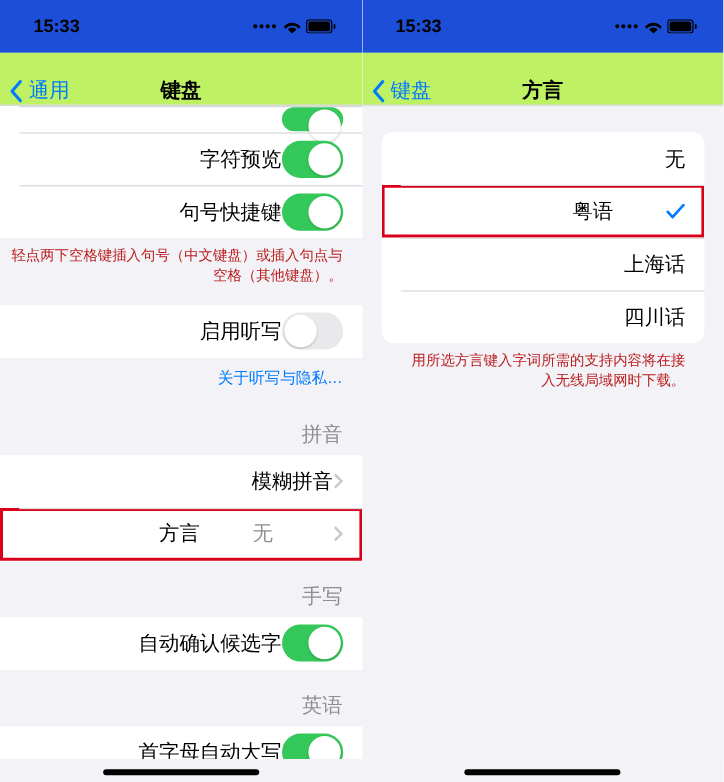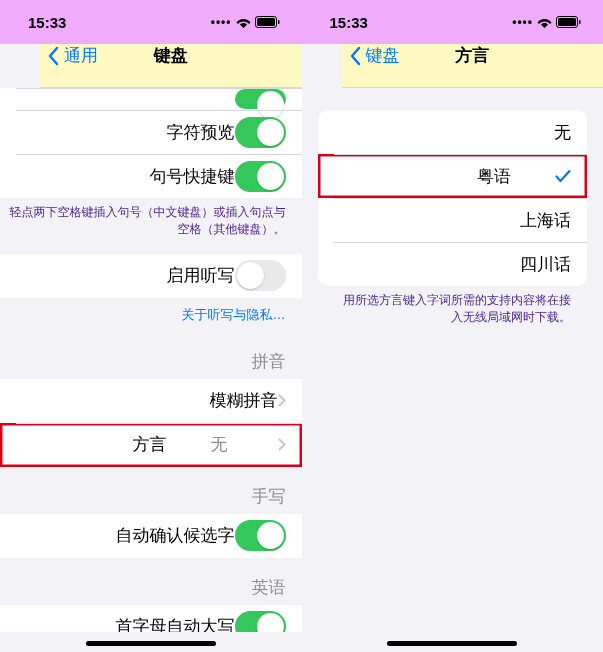--- a/index.html
+++ b/index.html
@@ -12,21 +12,21 @@
     }
     .phone {
       width: 301.5px;
       height: 652px;
       background: #f2f2f7;
       position: relative;
       overflow: hidden;
     }
     .status-bar {
       height: 44px;
-      background: #f0abfc;
+      background: #1d4ed8;
       display: flex;
       align-items: center;
       justify-content: space-between;
       padding: 0 22px 0 28px;
       font-size: 15px;
       font-weight: 600;
       color: #000;
     }
     .status-right {
       display: flex;
@@ -34,26 +34,25 @@
       gap: 4px;
     }
     .signal-dots {
       letter-spacing: 1px;
       font-size: 12px;
     }
     .wifi-icon svg { width: 15px; height: 11px; display:block; }
     .battery-icon svg { width: 25px; height: 12px; display:block; }
     .nav-bar {
       height: 44px;
-      background: #fef9c3;
-      display: flex;
-      align-items: flex-start;
+      background: #bef264;
+      display: flex;
+      align-items: flex-end;
       position: relative;
       border-bottom: 0.5px solid #d8d8dc;
-      margin-left: 40px;
     }
     .nav-back {
       display: flex;
       align-items: center;
       color: #007aff;
       font-size: 17px;
       padding-left: 8px;
       position: absolute;
       left: 0;
     }
@@ -115,21 +114,21 @@
       position:absolute;
       width:27px; height:27px; border-radius:50%;
       background:#fff;
       top:2px;
       box-shadow: 0 1px 2px rgba(0,0,0,0.2);
     }
     .toggle.on::after { right:2px; }
     .toggle.off::after { left:2px; }
     .footer-text {
       font-size: 12px;
-      color: #4c1d95;
+      color: #b91c1c;
       padding: 6px 16px 8px 3px;
       line-height: 1.4;
     }
     .header-text {
       font-size: 17px;
       color: #8e8e93;
       padding: 18px 16px 6px 16px;
     }
     .link-text {
       font-size: 13px;

